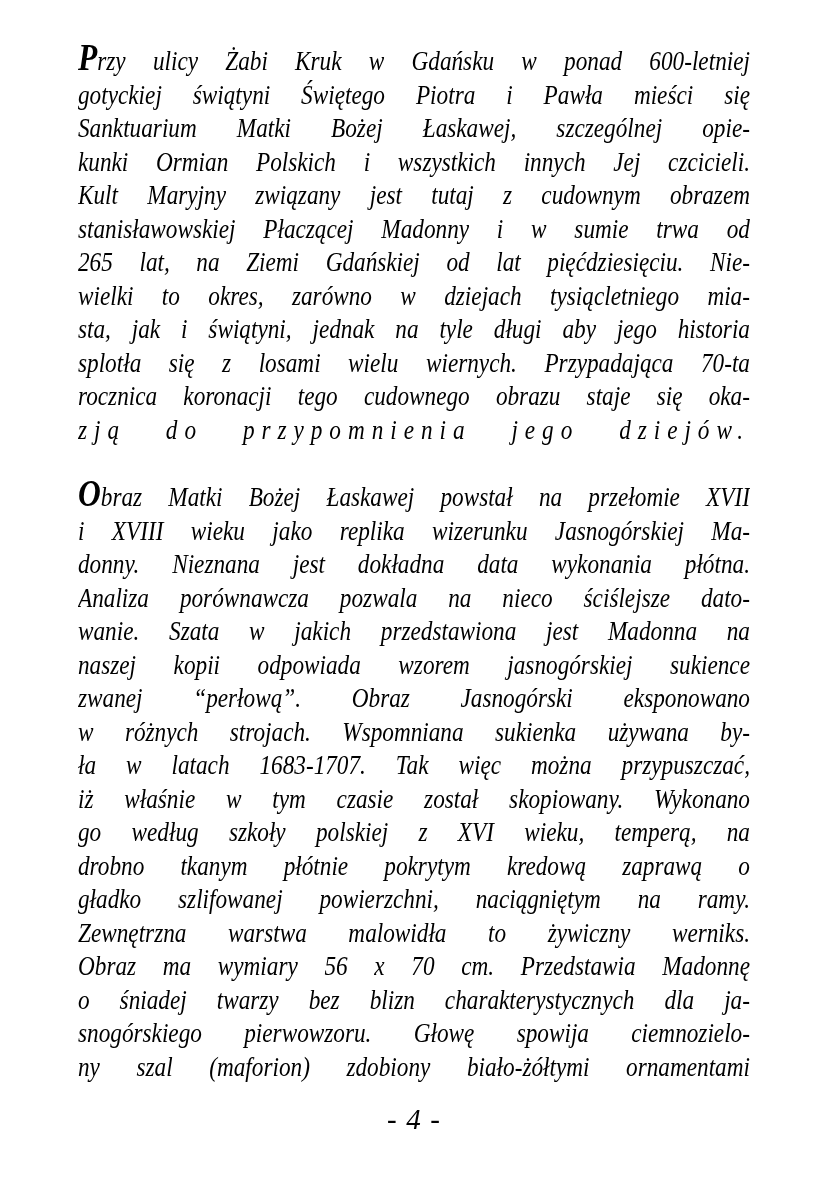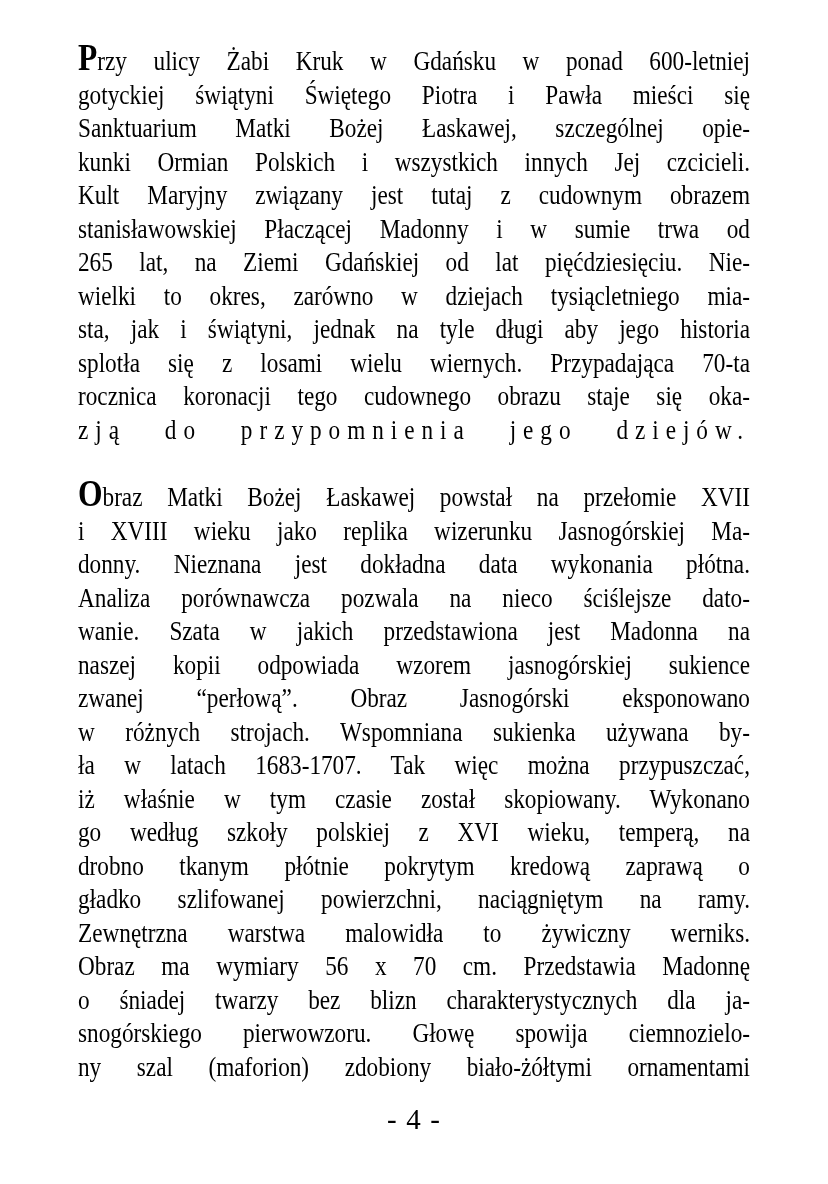--- a/index.html
+++ b/index.html
@@ -8,20 +8,21 @@
     background: #ffffff;
   }
   .page {
     position: relative;
     width: 828px;
     height: 1184px;
     background: #ffffff;
     color: #000000;
     font-family: "Liberation Serif", "DejaVu Serif", serif;
     overflow: hidden;
+    font-style: italic;
   }
   .text-column {
     position: absolute;
     left: 78px;
     top: 44px;
     width: 672px;
   }
   
   .para {
     width: 810px;

